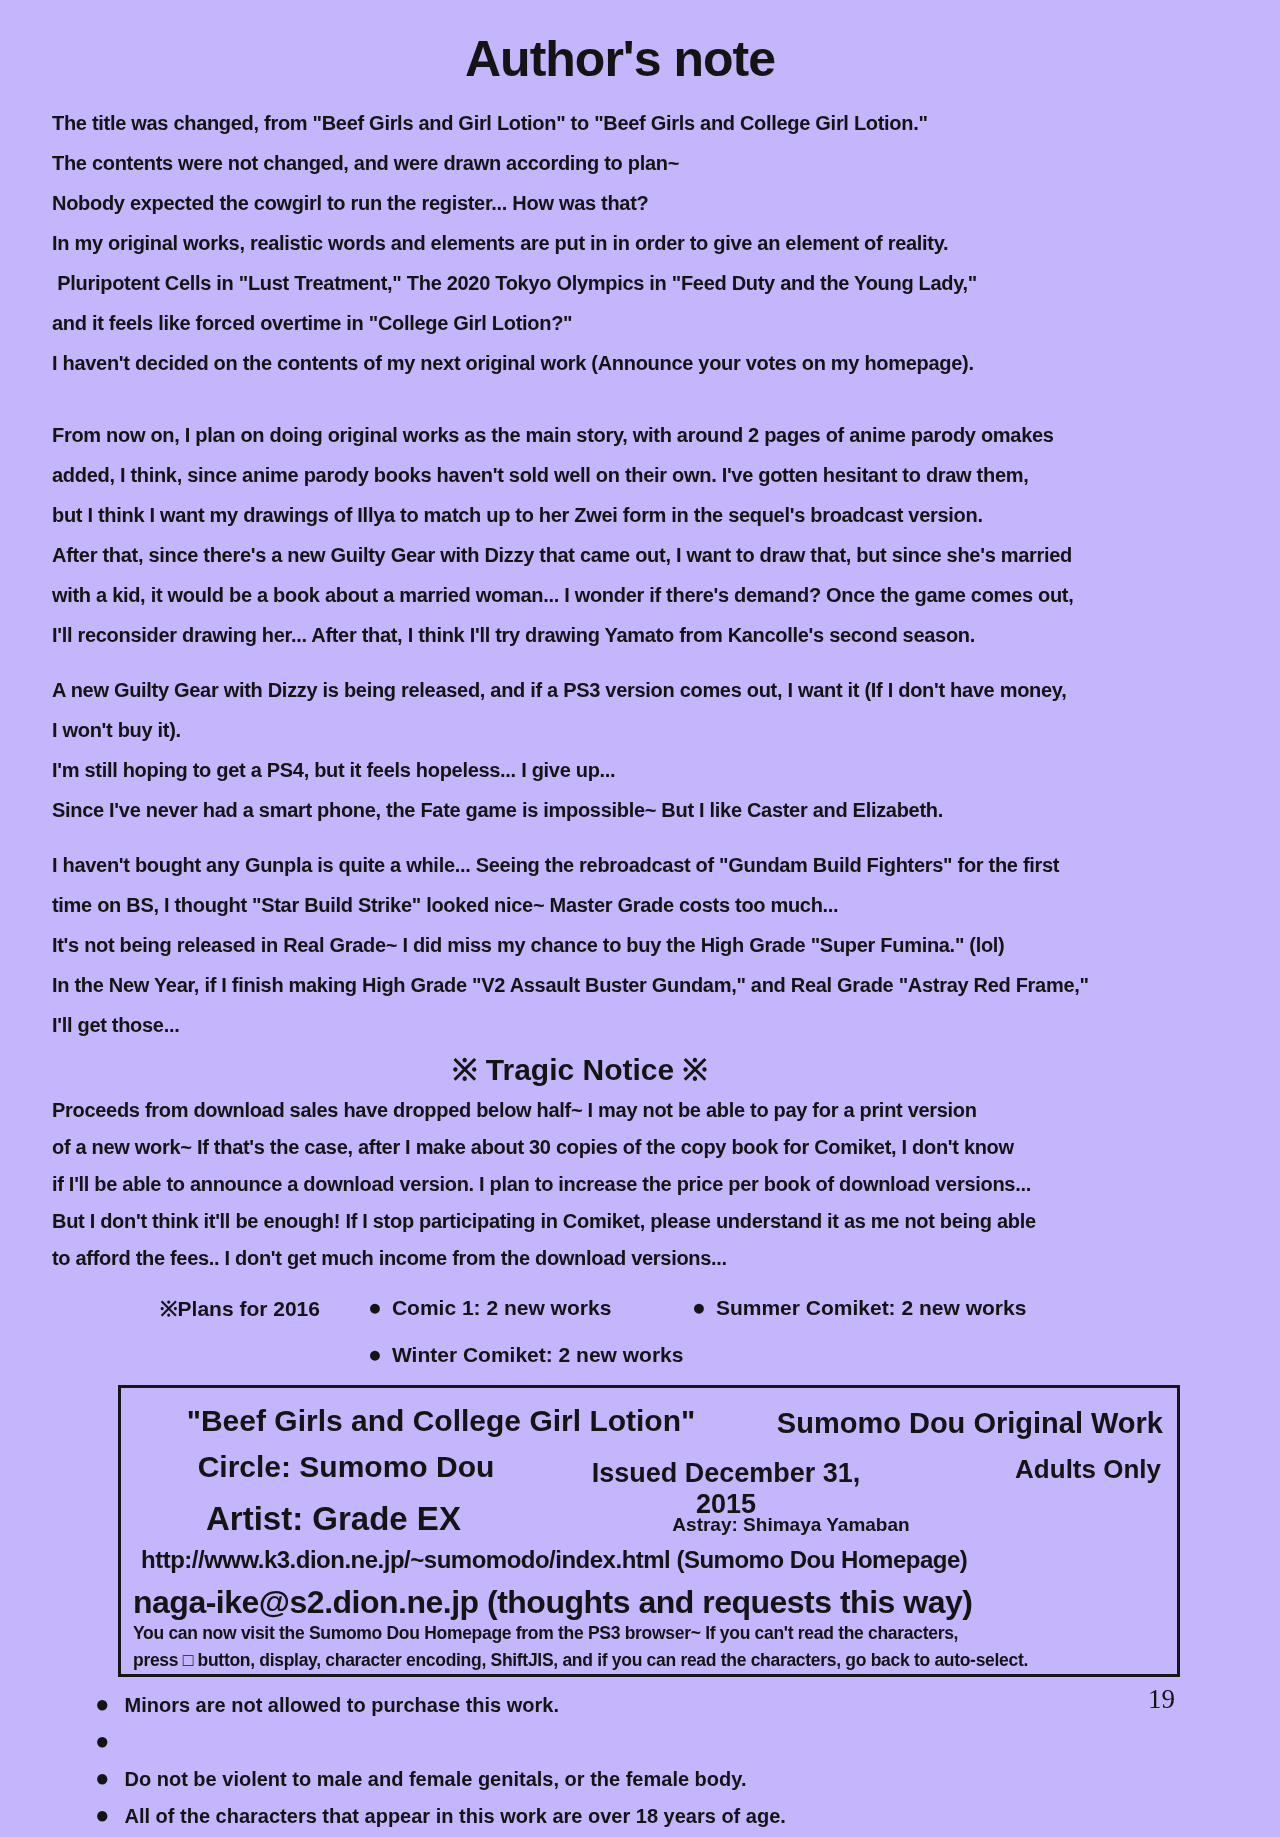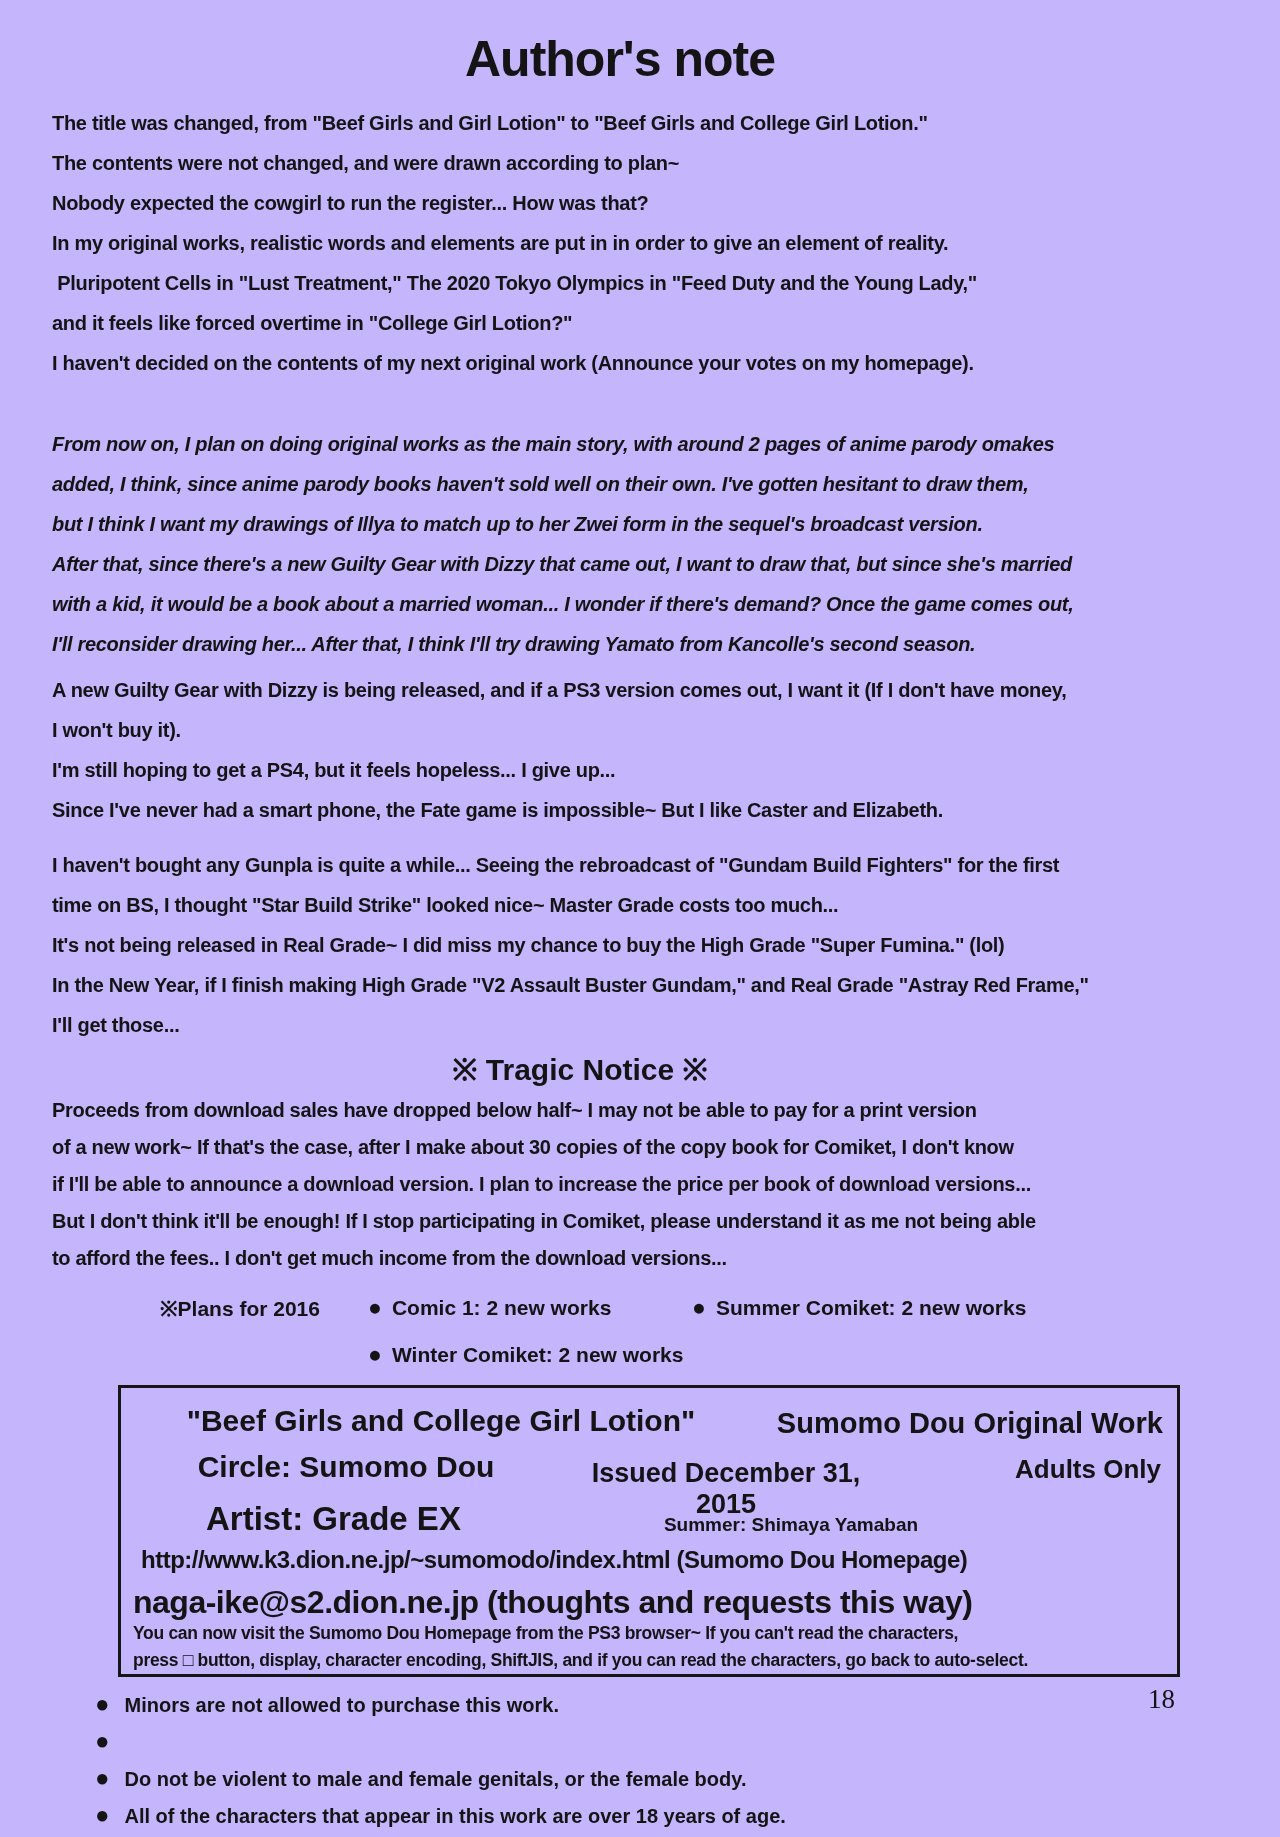--- a/index.html
+++ b/index.html
@@ -25,21 +25,21 @@
   .body-par {
     position: absolute;
     left: 52px;
     width: 1215px;
     font-size: 20px;
     line-height: 40px;
     letter-spacing: -0.3px;
     white-space: pre-wrap;
   }
   .par1 { top: 103px; }
-  .par2 { top: 424px; font-style: italic; }
+  .par2 { top: 415px; }
   .par3 { top: 670px; }
   .par4 { top: 845px; }
   .tragic-heading {
     position: absolute;
     top: 1048px; left: 0;
     width: 1160px;
     text-align: center;
     font-size: 30px;
   }
   .par5 { top: 1092px; line-height: 37px; }
@@ -123,21 +123,21 @@
     <span class="plan-winter"><span class="dot">●</span><span>Winter Comiket: 2 new works</span></span>
   </div>
 
   <div class="info-box">
     <div class="work-title">"Beef Girls and College Girl Lotion"</div>
     <div class="orig-work">Sumomo Dou Original Work</div>
     <div class="circle-name">Circle: Sumomo Dou</div>
     <div class="issued-date">Issued December 31, 2015</div>
     <div class="adults-only">Adults Only</div>
     <div class="artist-name">Artist: Grade EX</div>
-    <div class="printer-name">Summer: Shimaya Yamaban</div>
+    <div class="printer-name">Astray: Shimaya Yamaban</div>
     <div class="homepage-url">http://www.k3.dion.ne.jp/~sumomodo/index.html (Sumomo Dou Homepage)</div>
     <div class="email-addr">naga-ike@s2.dion.ne.jp (thoughts and requests this way)</div>
     <div class="ps3-note">You can now visit the Sumomo Dou Homepage from the PS3 browser~ If you can't read the characters,
 press □ button, display, character encoding, ShiftJIS, and if you can read the characters, go back to auto-select.</div>
   </div>
 
   <div class="footer">
     <div class="footer-line">
         <span class="dot">●</span>
         <span>Minors are not allowed to purchase this work.</span>
@@ -148,15 +148,15 @@
     <div class="footer-line">
         <span class="dot">●</span>
         <span>Do not be violent to male and female genitals, or the female body.</span>
       </div>
     <div class="footer-line">
         <span class="dot">●</span>
         <span>All of the characters that appear in this work are over 18 years of age.</span>
       </div>
   </div>
 
-  <div class="page-number">18</div>
+  <div class="page-number">19</div>
 
 </div>
 
 </body></html>

